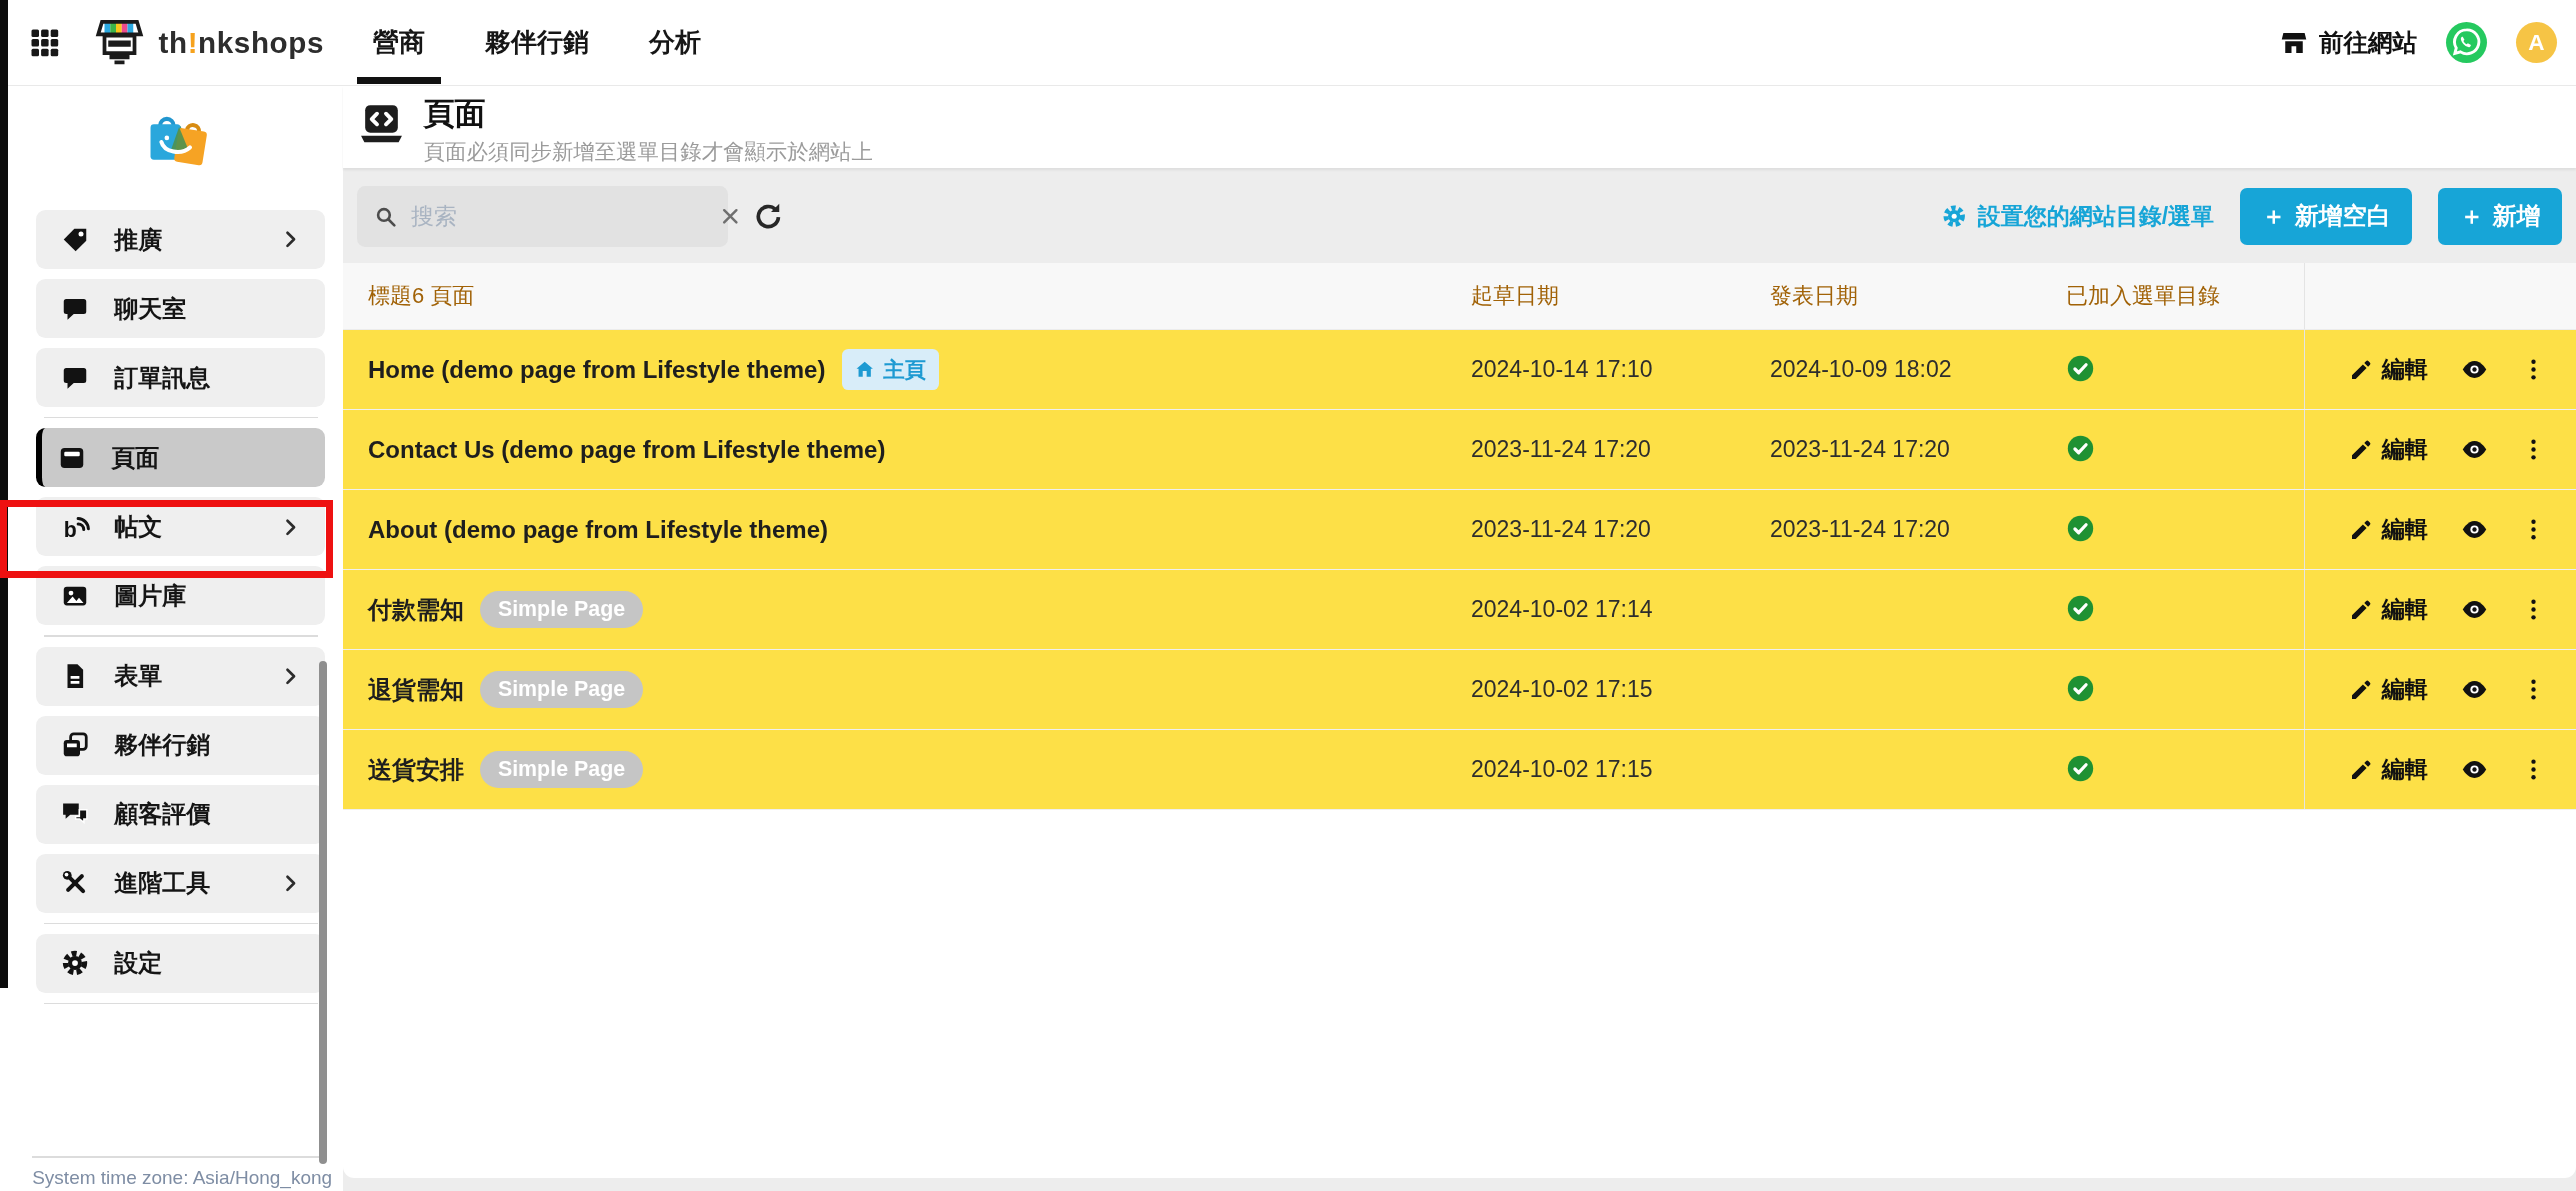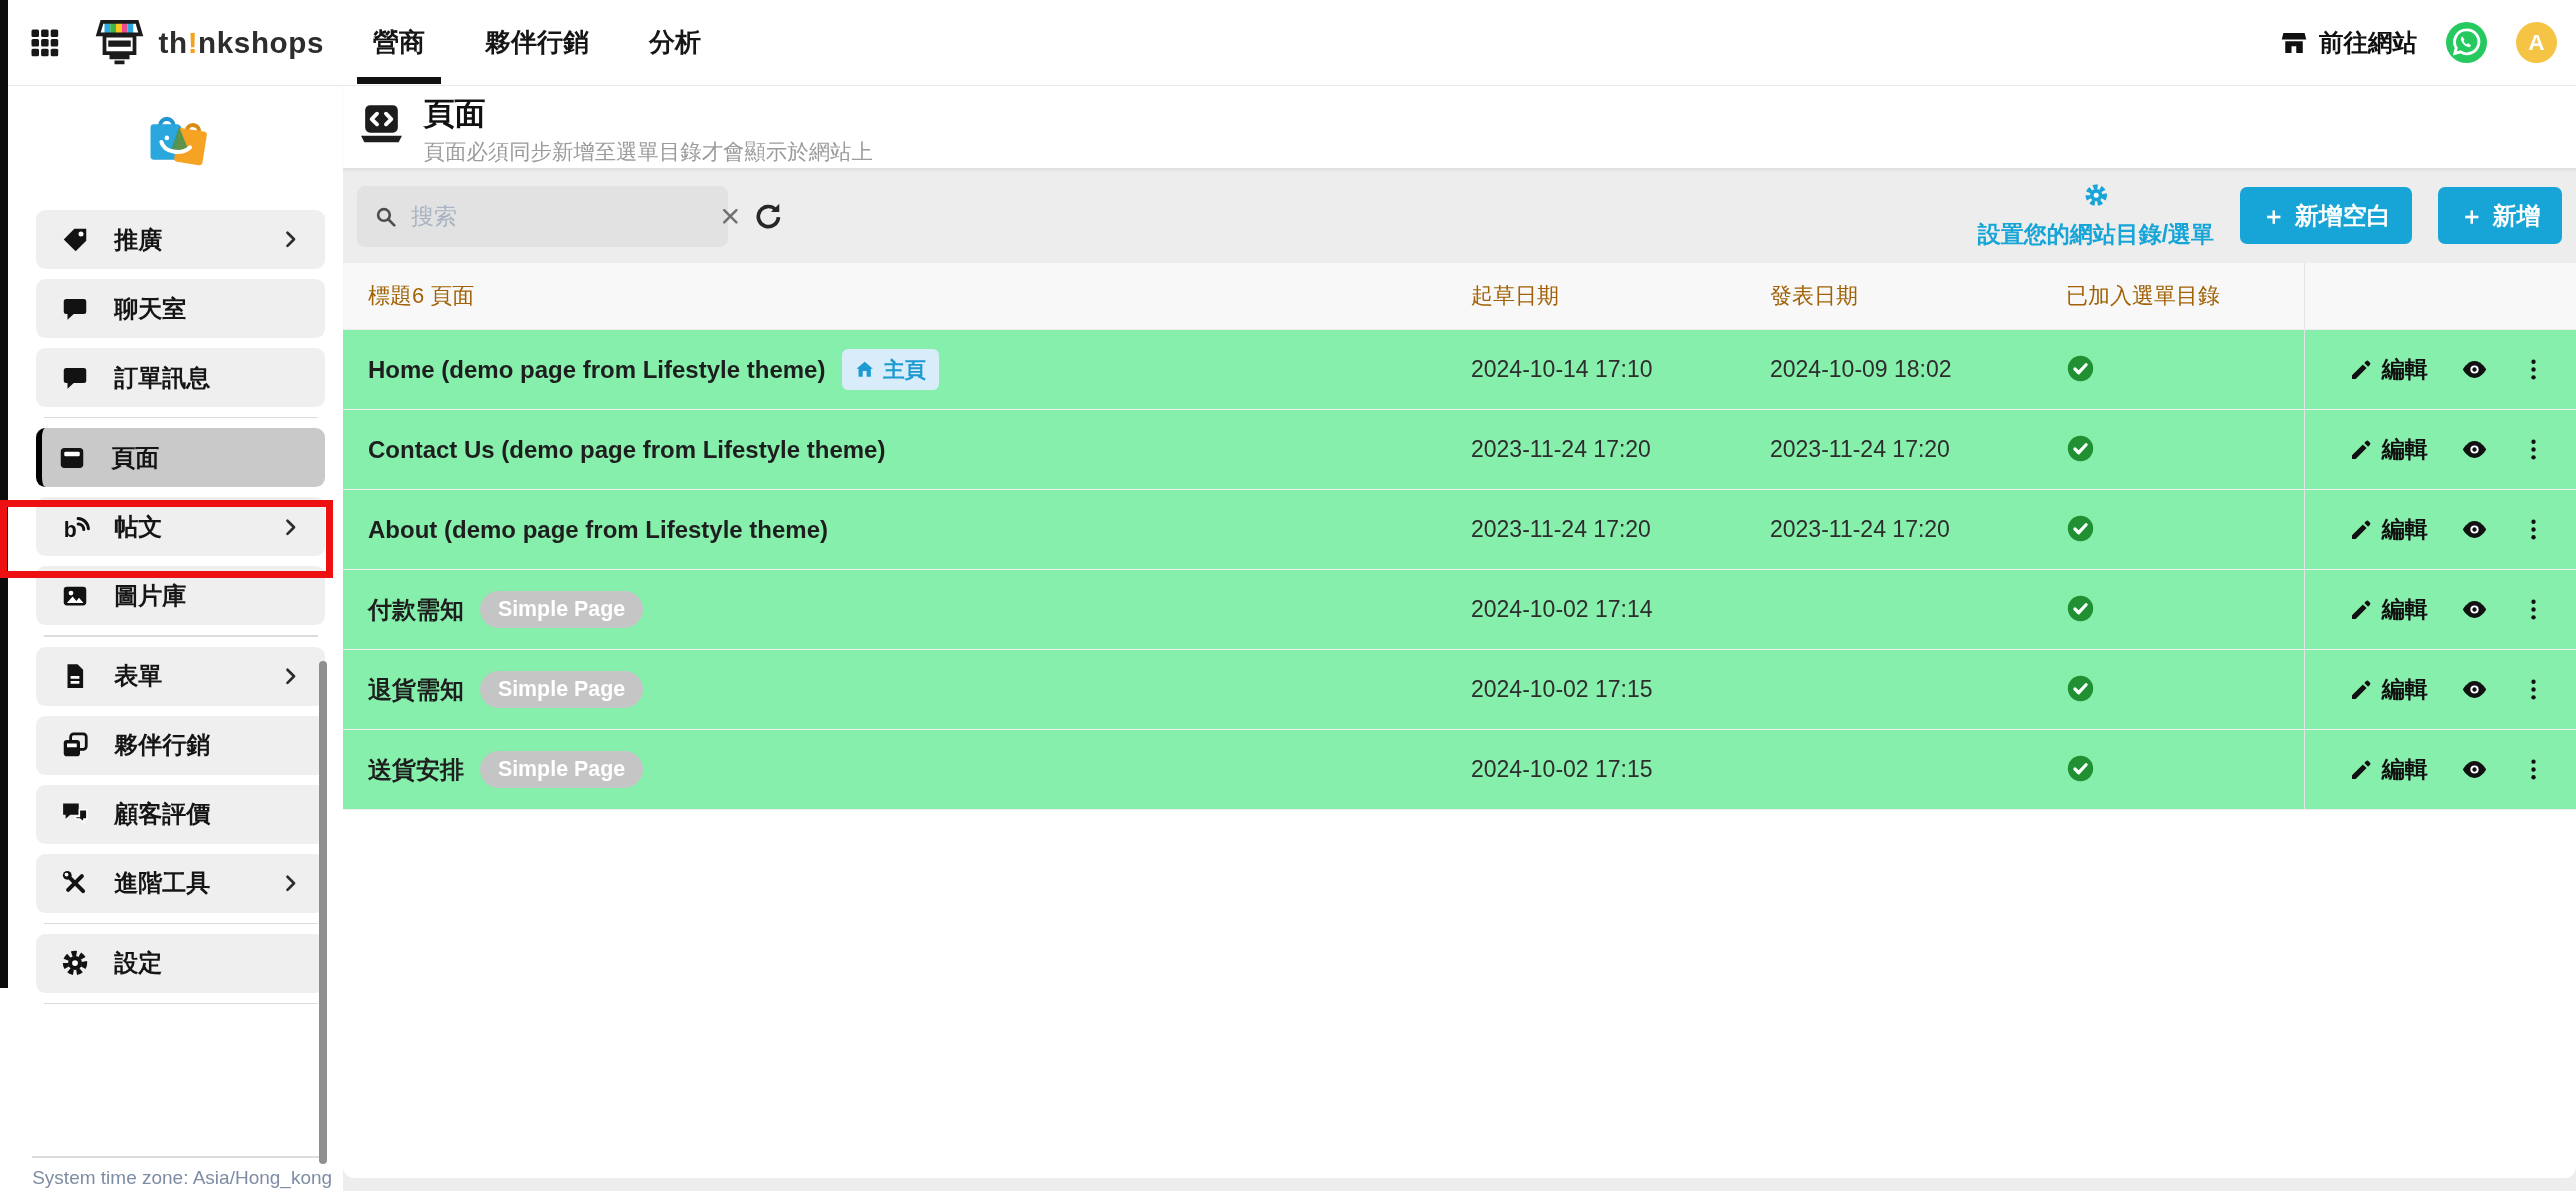--- a/index.html
+++ b/index.html
@@ -58,31 +58,31 @@
   .ph-sub { font-size:21.4px; color:#9b9b9b; margin-top:5px; }
 
   .toolbar { height:96px; display:flex; align-items:center; padding:0 14px; }
   .search-box { width:371px; height:61px; background:#e2e2e2; border-radius:8.2px; display:flex; align-items:center; padding:0 16.3px; gap:12.6px; }
   .search-box .icon { width:25px; height:25px; color:#4d4d4d; flex:0 0 auto; }
   .search-input { flex:1; border:none; outline:none; background:transparent; font-size:23px; color:#333; font-family:inherit; }
   .search-input::placeholder { color:#a9b4c2; }
   .clear-x { width:22.6px; height:22.6px; color:#6f6f6f; cursor:pointer; flex:0 0 auto; }
   .refresh { width:33px; height:33px; color:#272727; margin-left:24px; cursor:pointer; }
   .toolbar-right { margin-left:auto; display:flex; align-items:center; gap:17.6px; }
-  .setup-link { display:flex; align-items:center; gap:10px; color:var(--accent,#17a5d7); font-size:23px; font-weight:bold; cursor:pointer;flex-direction:column; }
+  .setup-link { display:flex; align-items:center; gap:10px; color:var(--accent,#17a5d7); font-size:23px; font-weight:bold; cursor:pointer; }
   .setup-link .icon { width:26.4px; height:26.4px; }
   .btn { height:57px; border:none; border-radius:7px; background:var(--accent,#17a5d7); color:#fff;
          font-size:24px; font-weight:bold; font-family:inherit; display:flex; align-items:center; gap:8.8px;
          padding:0 21.4px; cursor:pointer; margin-left:8.8px; }
 
   .card { position:absolute; left:0; right:0; top:177px; bottom:12.6px; background:#fff; border-radius:0 0 11.3px 11.3px; overflow:hidden; }
   .t-row { display:grid; grid-template-columns:1103px 299px 296px 263px auto; align-items:center; }
   .t-head { height:67px; background:#f8f8f8; border-bottom:1.3px solid #ececec; }
   .t-head .cell { font-size:22px; color:#a16207; font-weight:500; padding-left:25px; }
-  .t-body .t-row { height:80px; border-bottom:1.3px solid #efefef; background:#86efac; }
+  .t-body .t-row { height:80px; border-bottom:1.3px solid #efefef; background:#fde047; }
   .cell { padding-left:25px; }
   .cell.actions { border-left:1.3px solid #e4e4e4; height:100%; display:flex; align-items:center;
                   padding:0 30px 0 44px; justify-content:space-between; }
   .t-head .cell.actions { border-left:1.3px solid #e4e4e4; }
   .row-title { font-size:24px; font-weight:600; color:#1e1e1e; display:flex; align-items:center; gap:16.3px; }
   .date { font-size:23px; color:#2d2d2d; }
   .badge-home { background:#d8edf9; color:#1d9ad2; border-radius:6.3px; padding:6.3px 12.6px; font-size:21.4px; font-weight:600;
                 display:inline-flex; align-items:center; gap:7.5px; }
   .badge-home .icon { width:21.4px; height:21.4px; }
   .badge-simple { background:#c5c5c5; color:#fff; border-radius:19px; padding:6.3px 17.6px; font-size:21.4px; font-weight:bold; }

